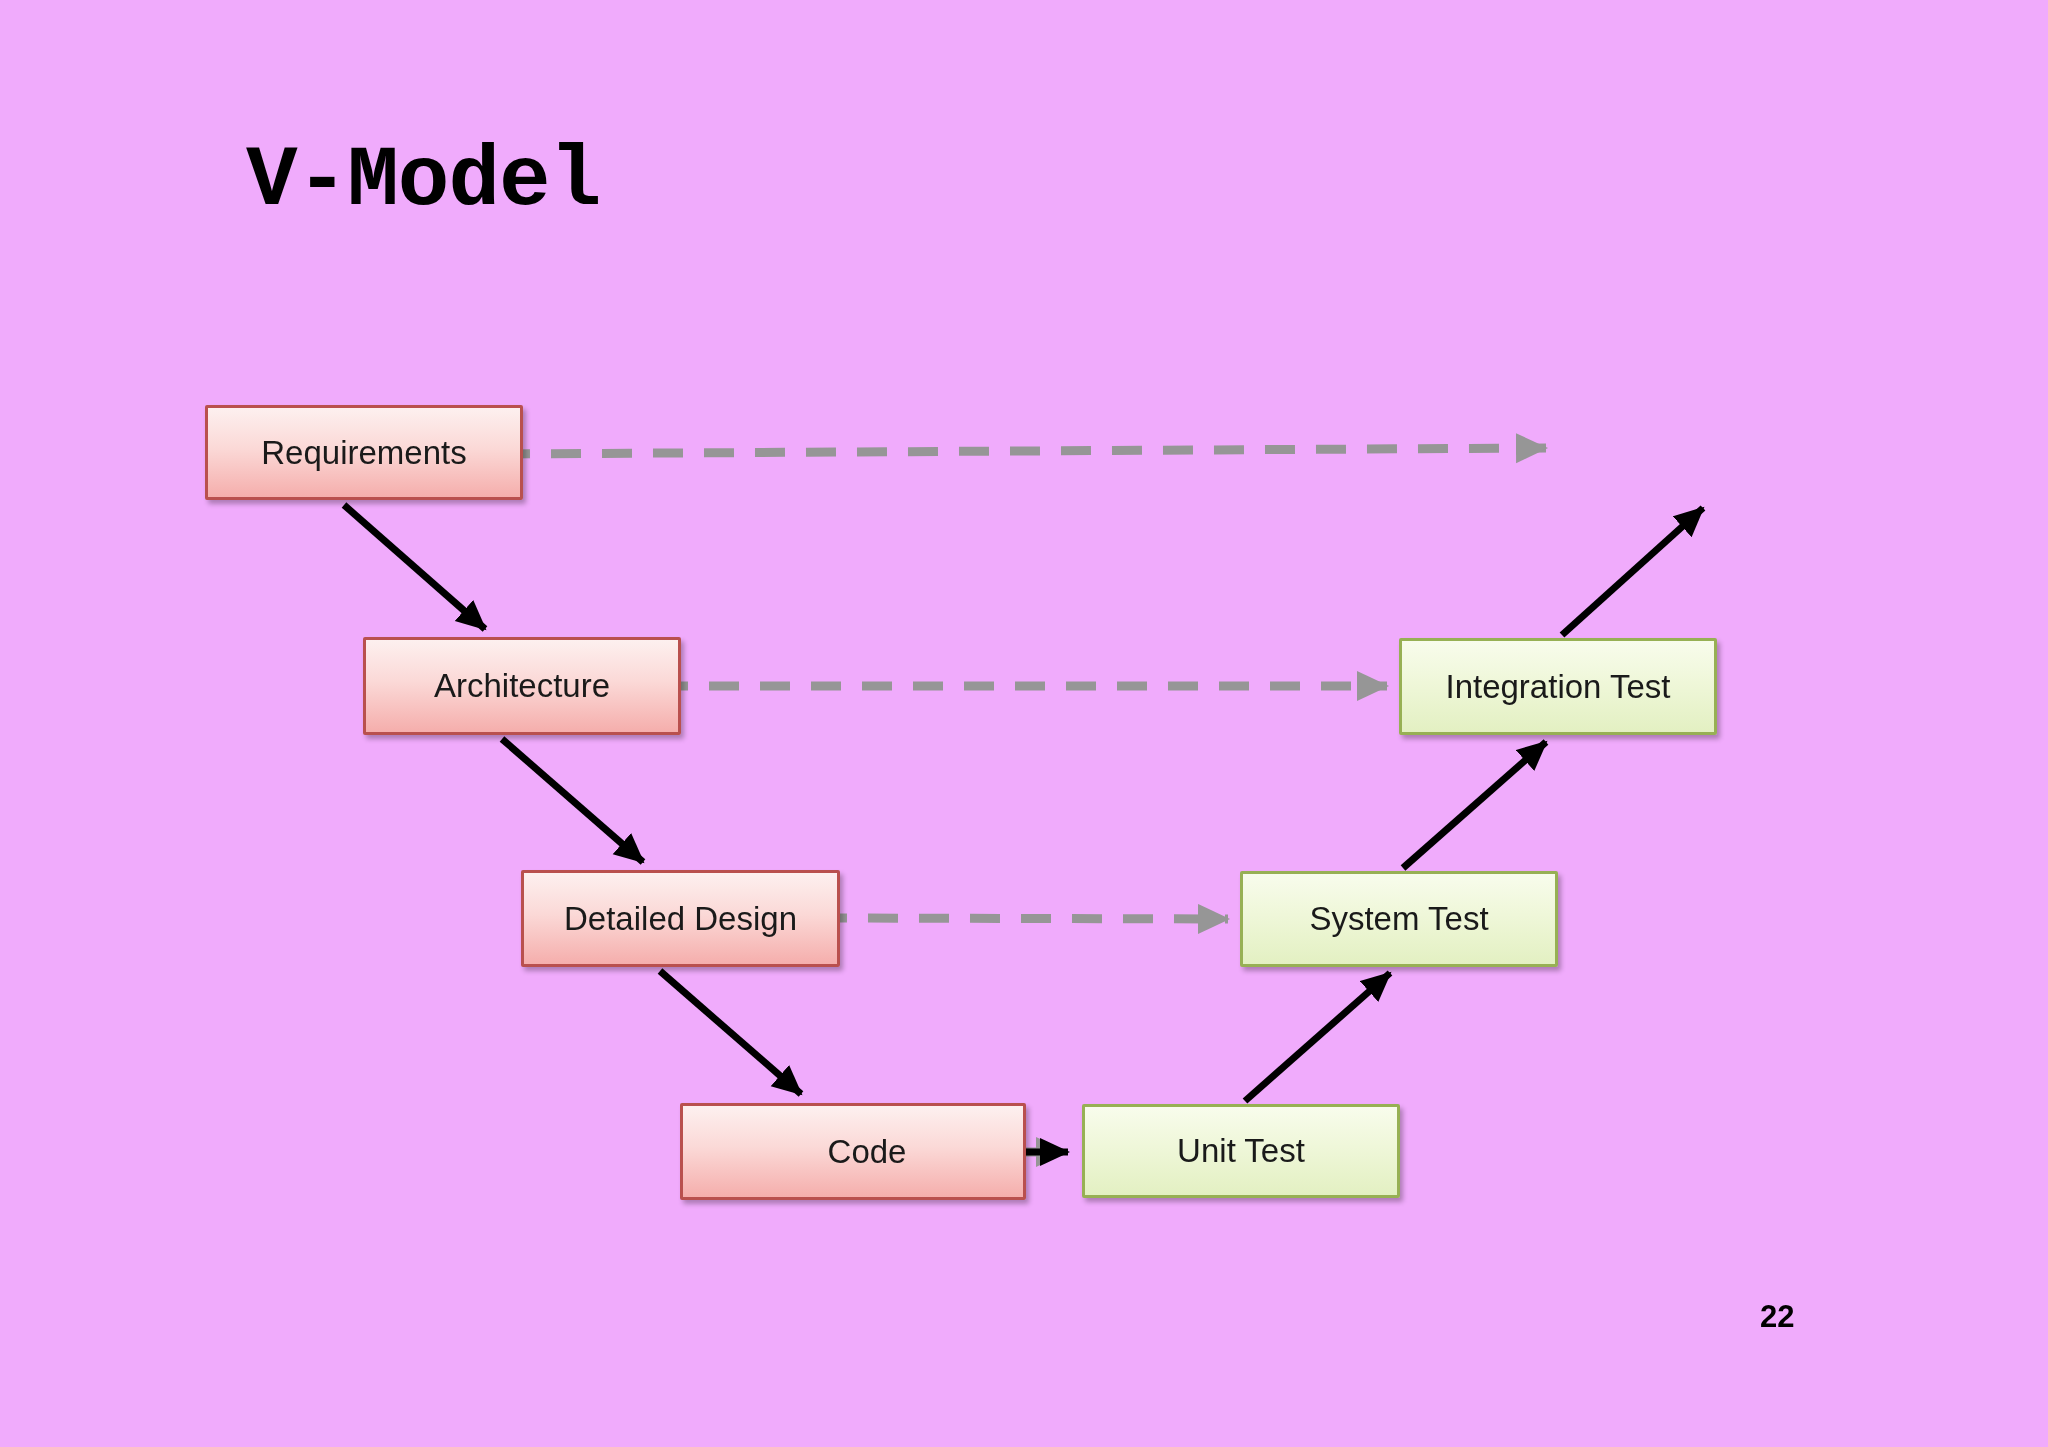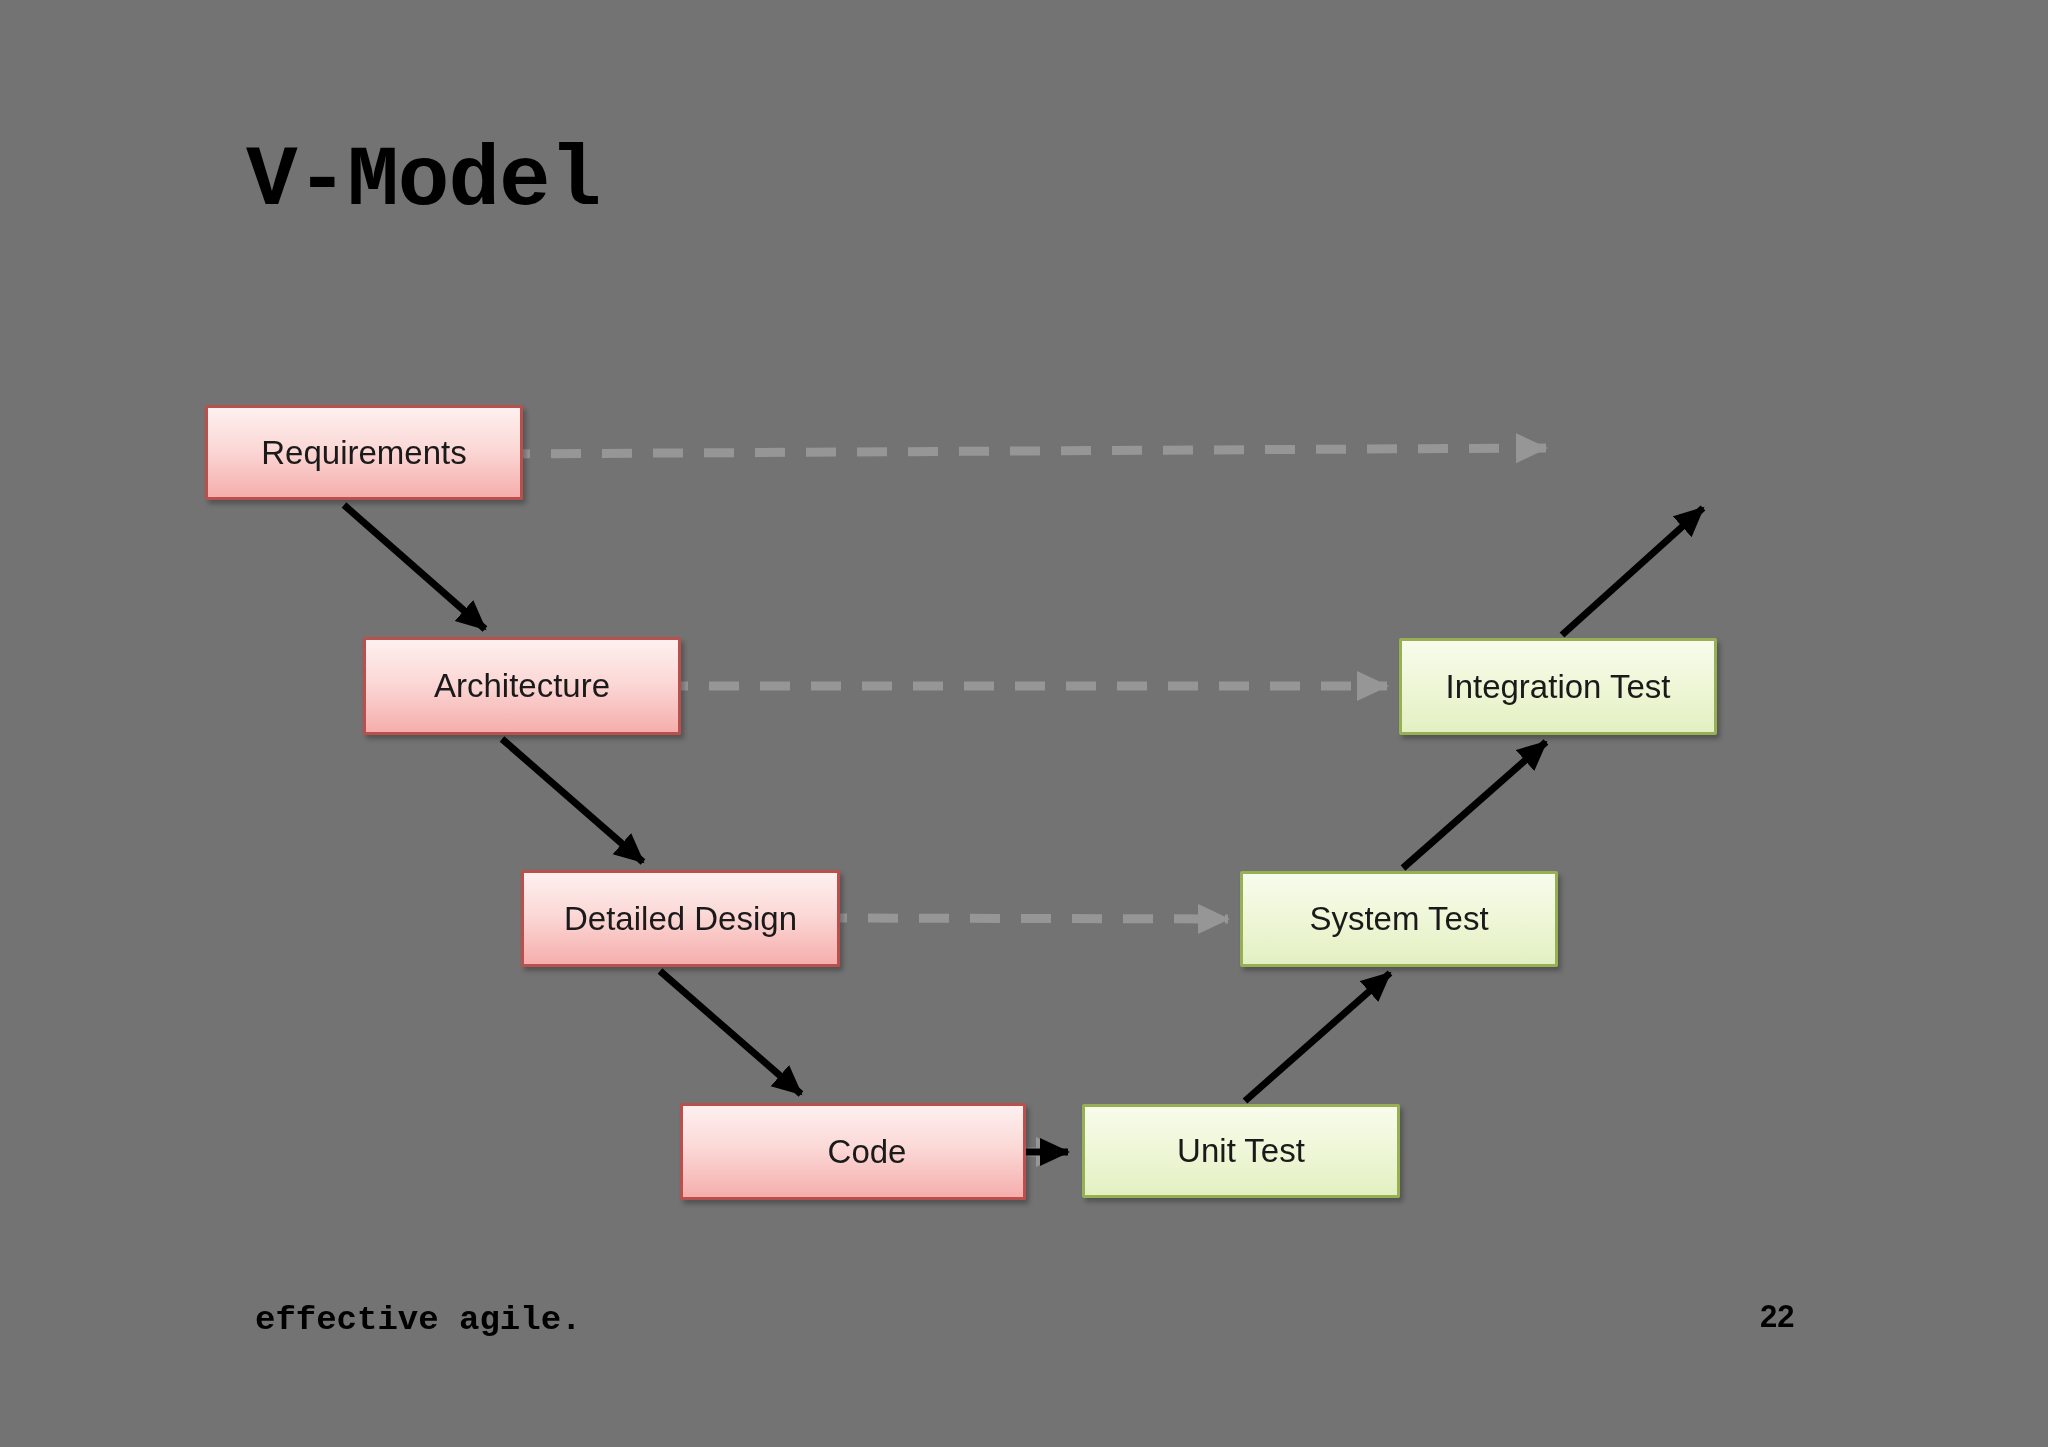--- a/index.html
+++ b/index.html
@@ -1,20 +1,20 @@
 <!DOCTYPE html>
 <html><head>
 <meta charset="utf-8">
 <style>
   html, body { margin: 0; padding: 0; background: #ffffff; }
   .slide {
     position: relative;
     width: 2048px;
     height: 1447px;
-    background: #737373;
+    background: #f0abfc;
     overflow: hidden;
     font-family: "Liberation Sans", sans-serif;
   }
   .title {
     position: absolute;
     left: 246px;
     top: 138px;
     margin: 0;
     font-family: "Liberation Mono", monospace;
     font-weight: bold;
@@ -125,16 +125,15 @@
   <div class="node test node-unit-test">
     <span>Unit Test</span>
   </div>
   <div class="node test node-system-test">
     <span>System Test</span>
   </div>
   <div class="node test node-integration-test">
     <span>Integration Test</span>
   </div>
 
-  <div class="footer-brand">effective agile.</div>
   <div class="page-number">22</div>
 
 </div>
 
 </body></html>

